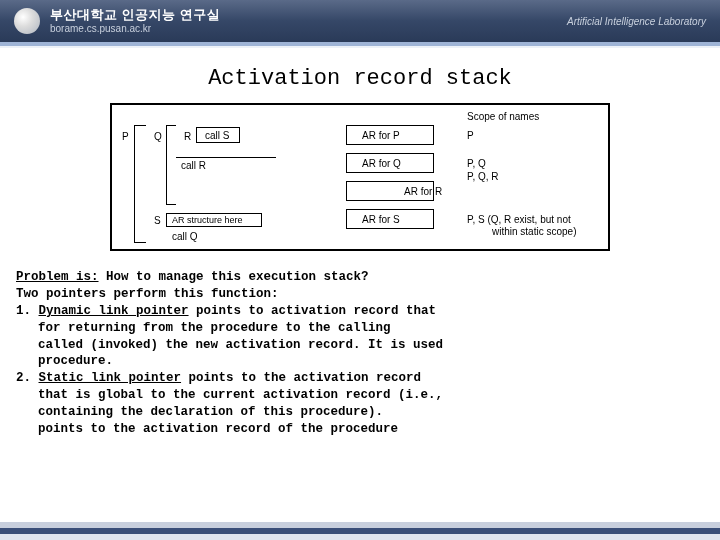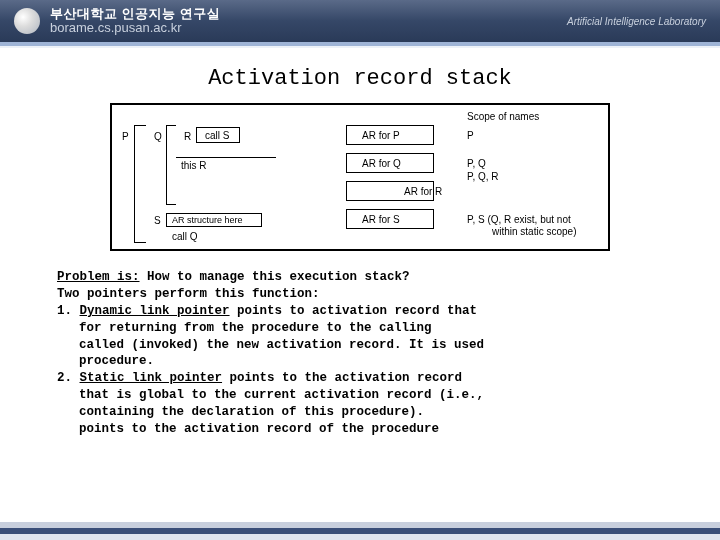--- a/index.html
+++ b/index.html
@@ -1,29 +1,29 @@
 <!DOCTYPE html>
 <html><head>
 <meta charset="utf-8">
 <style>
   * { margin: 0; padding: 0; box-sizing: border-box; }
   body { width: 720px; height: 540px; background: #fff; font-family: Arial, sans-serif; overflow: hidden; position: relative; }
   .banner { height: 42px; background: linear-gradient(to bottom, #5a6a88 0%, #354767 50%, #2a3a58 100%); display: flex; align-items: center; padding: 0 14px; color: #fff; }
   .banner-logo { width: 26px; height: 26px; border-radius: 50%; background: radial-gradient(circle at 35% 35%, #fff 0%, #dcdcdc 40%, #aeb5c0 100%); margin-right: 10px; flex-shrink: 0; }
   .banner-text { display: flex; flex-direction: column; line-height: 1.1; }
   .banner-title { font-size: 13px; font-weight: bold; letter-spacing: 0.5px; }
-  .banner-sub { font-size: 13px; color: #c8d0dd; }
+  .banner-sub { font-size: 10px; color: #c8d0dd; }
   .banner-right { margin-left: auto; font-size: 10px; font-style: italic; color: #c8d0dd; }
   .under-stripe { height: 4px; background: #9fb4d6; }
   .under-light { height: 2px; background: #eef2f8; }
   .title { text-align: center; font-family: "Courier New", monospace; font-size: 22px; margin-top: 18px; margin-bottom: 12px; }
   .diagram { width: 500px; height: 148px; margin: 0 auto; border: 2px solid #000; position: relative; font-family: Arial, sans-serif; font-size: 10px; color: #000; }
   .diagram .lbl { position: absolute; }
   .big-box { position: absolute; border: 1px solid #000; }
-  .body-text { font-family: "Courier New", monospace; font-size: 12.5px; line-height: 1.35; padding: 18px 40px 0 57px; }
+  .body-text { font-family: "Courier New", monospace; font-size: 12.5px; line-height: 1.35; padding: 18px 40px 0 16px; }
   .body-text p { margin-bottom: 0; }
   .body-text .indent { padding-left: 22px; }
   .bold { font-weight: bold; }
   .u { text-decoration: underline; }
   .footer { position: absolute; left: 0; right: 0; bottom: 0; }
   .footer .f1 { height: 6px; background: #c8cfdd; }
   .footer .f2 { height: 6px; background: #3a4e78; }
   .footer .f3 { height: 6px; background: #dfe4ef; }
 </style>
 </head>
@@ -48,21 +48,21 @@
   <span class="lbl" style="left:10px; top:26px;">P</span>
   <div class="big-box" style="left:22px; top:20px; width:12px; height:118px; border-right:none;"></div>
 
   <span class="lbl" style="left:42px; top:26px;">Q</span>
   <div class="big-box" style="left:54px; top:20px; width:10px; height:80px; border-right:none;"></div>
 
   <span class="lbl" style="left:72px; top:26px;">R</span>
   <div class="big-box" style="left:84px; top:22px; width:44px; height:16px;"></div>
   <span class="lbl" style="left:93px; top:25px;">call S</span>
 
-  <span class="lbl" style="left:69px; top:55px;">this R</span>
+  <span class="lbl" style="left:69px; top:55px;">call R</span>
   <div class="big-box" style="left:64px; top:52px; width:100px; height:0; border:none; border-top:1px solid #000;"></div>
 
   <span class="lbl" style="left:42px; top:110px;">S</span>
   <div class="big-box" style="left:54px; top:108px; width:96px; height:14px;"></div>
   <span class="lbl" style="left:60px; top:110px; font-size:9px;">AR structure here</span>
   <span class="lbl" style="left:60px; top:126px;">call Q</span>
 
   <div class="big-box" style="left:234px; top:20px; width:88px; height:20px;"></div>
   <span class="lbl" style="left:250px; top:25px;">AR for P</span>
   <div class="big-box" style="left:234px; top:48px; width:88px; height:20px;"></div>

